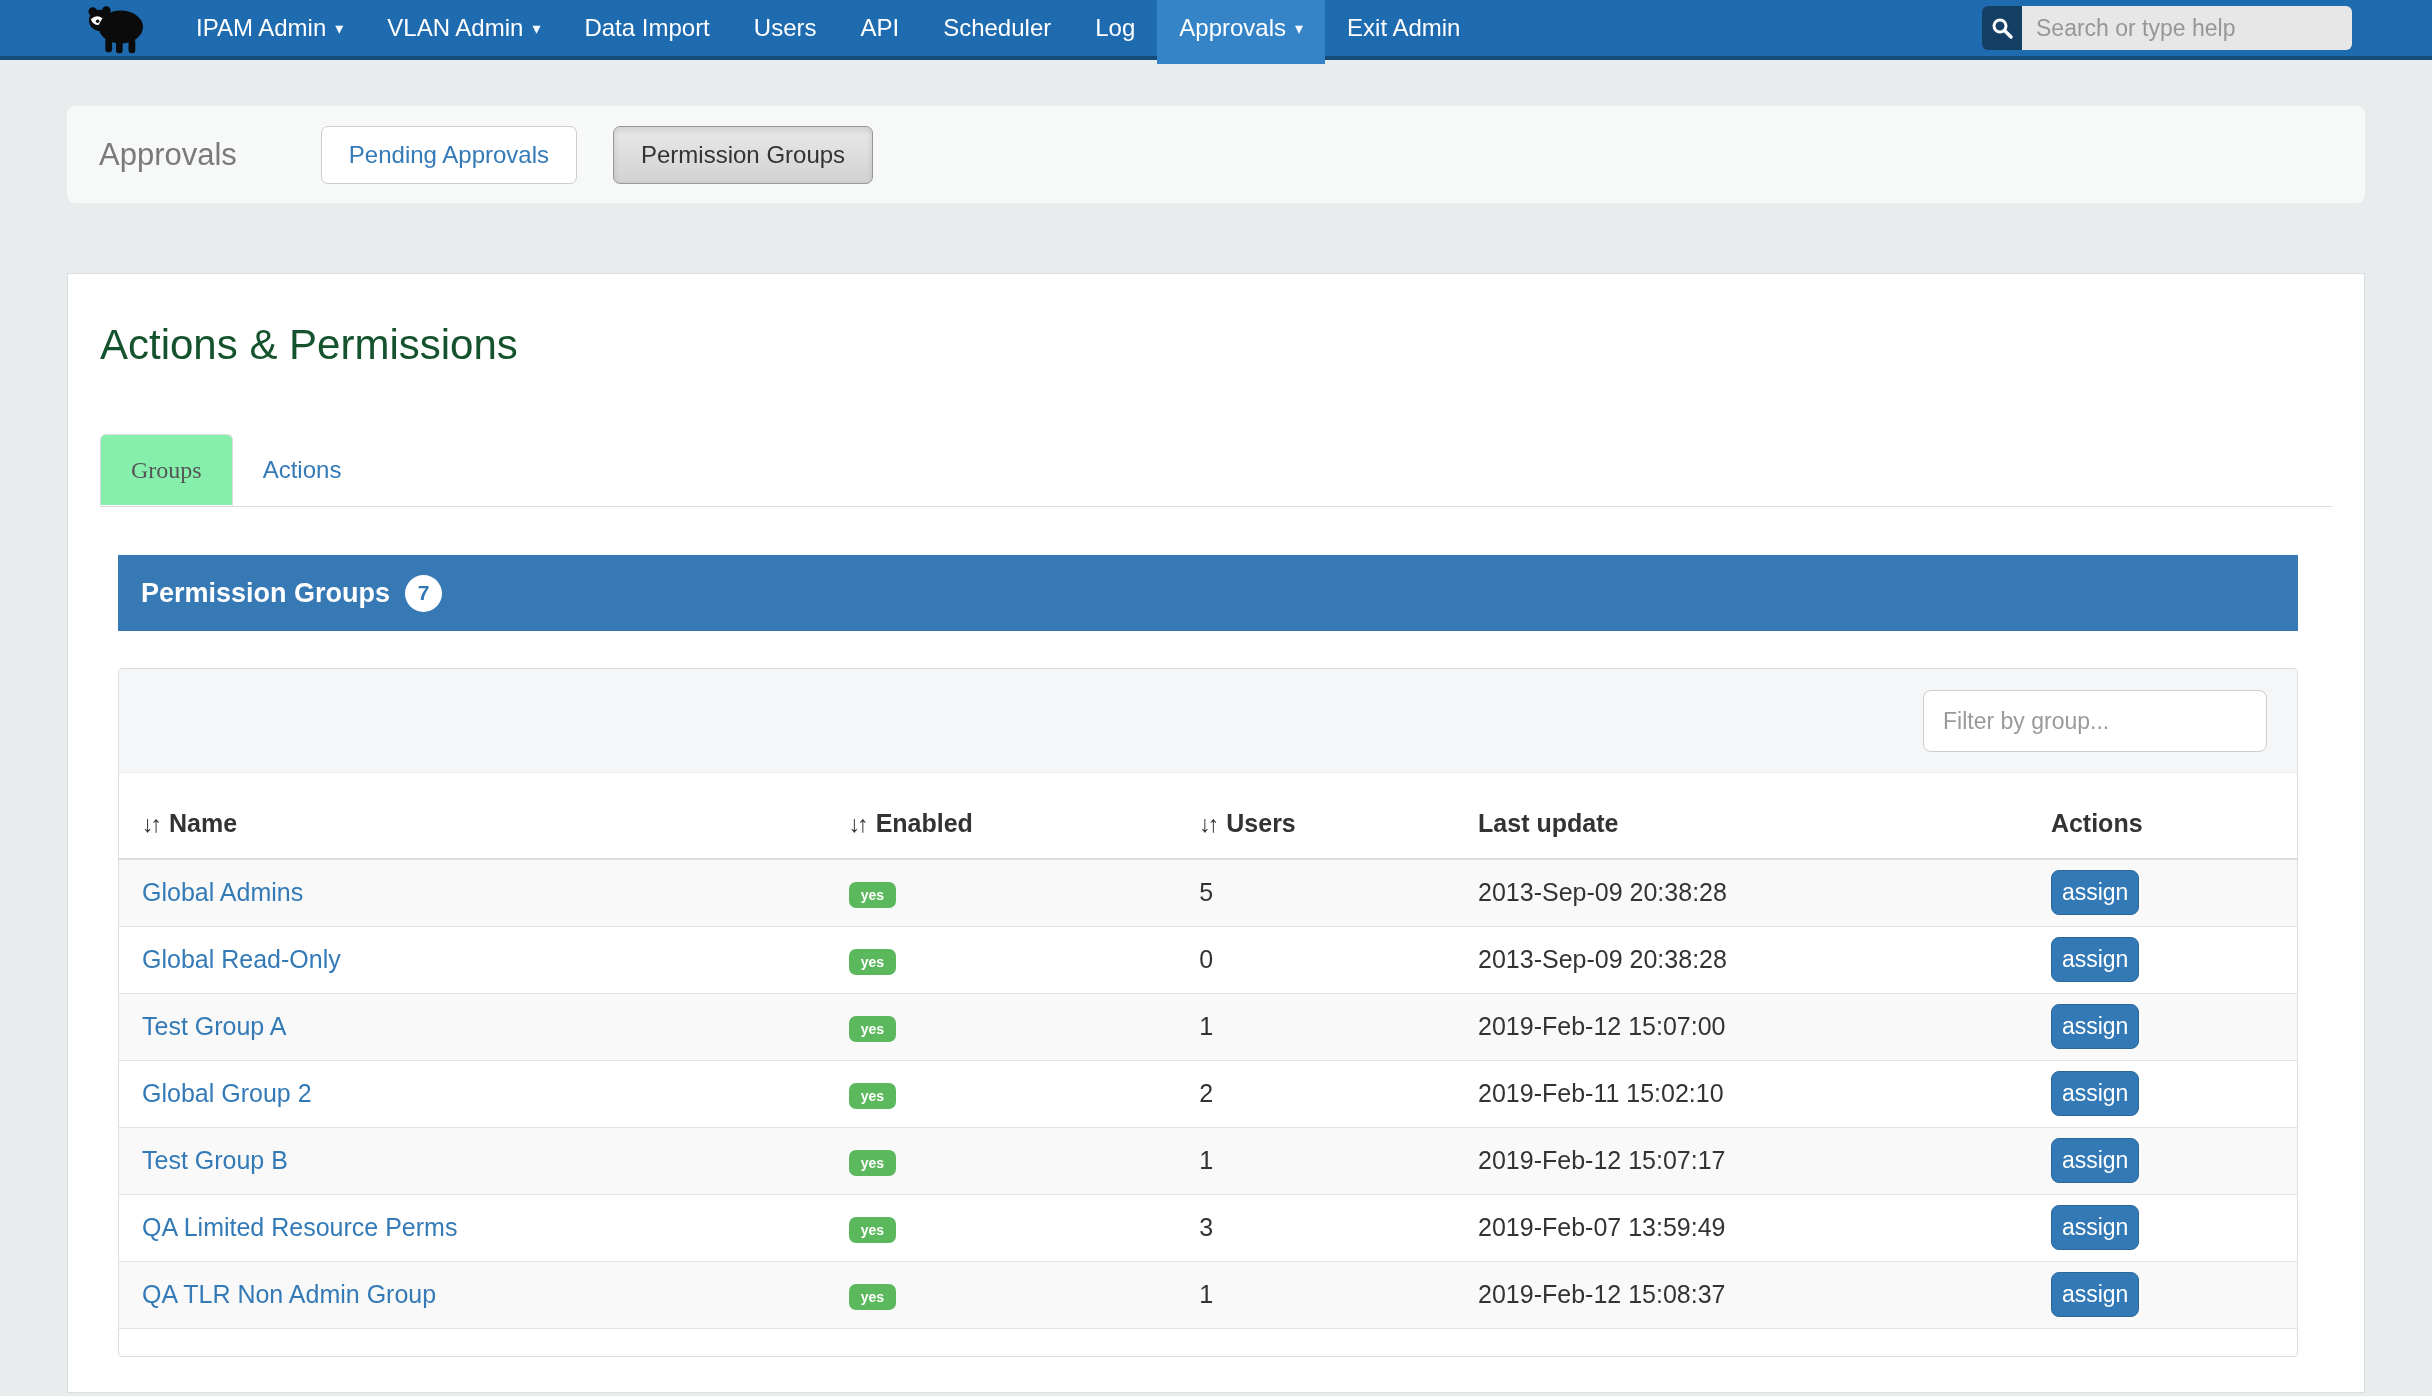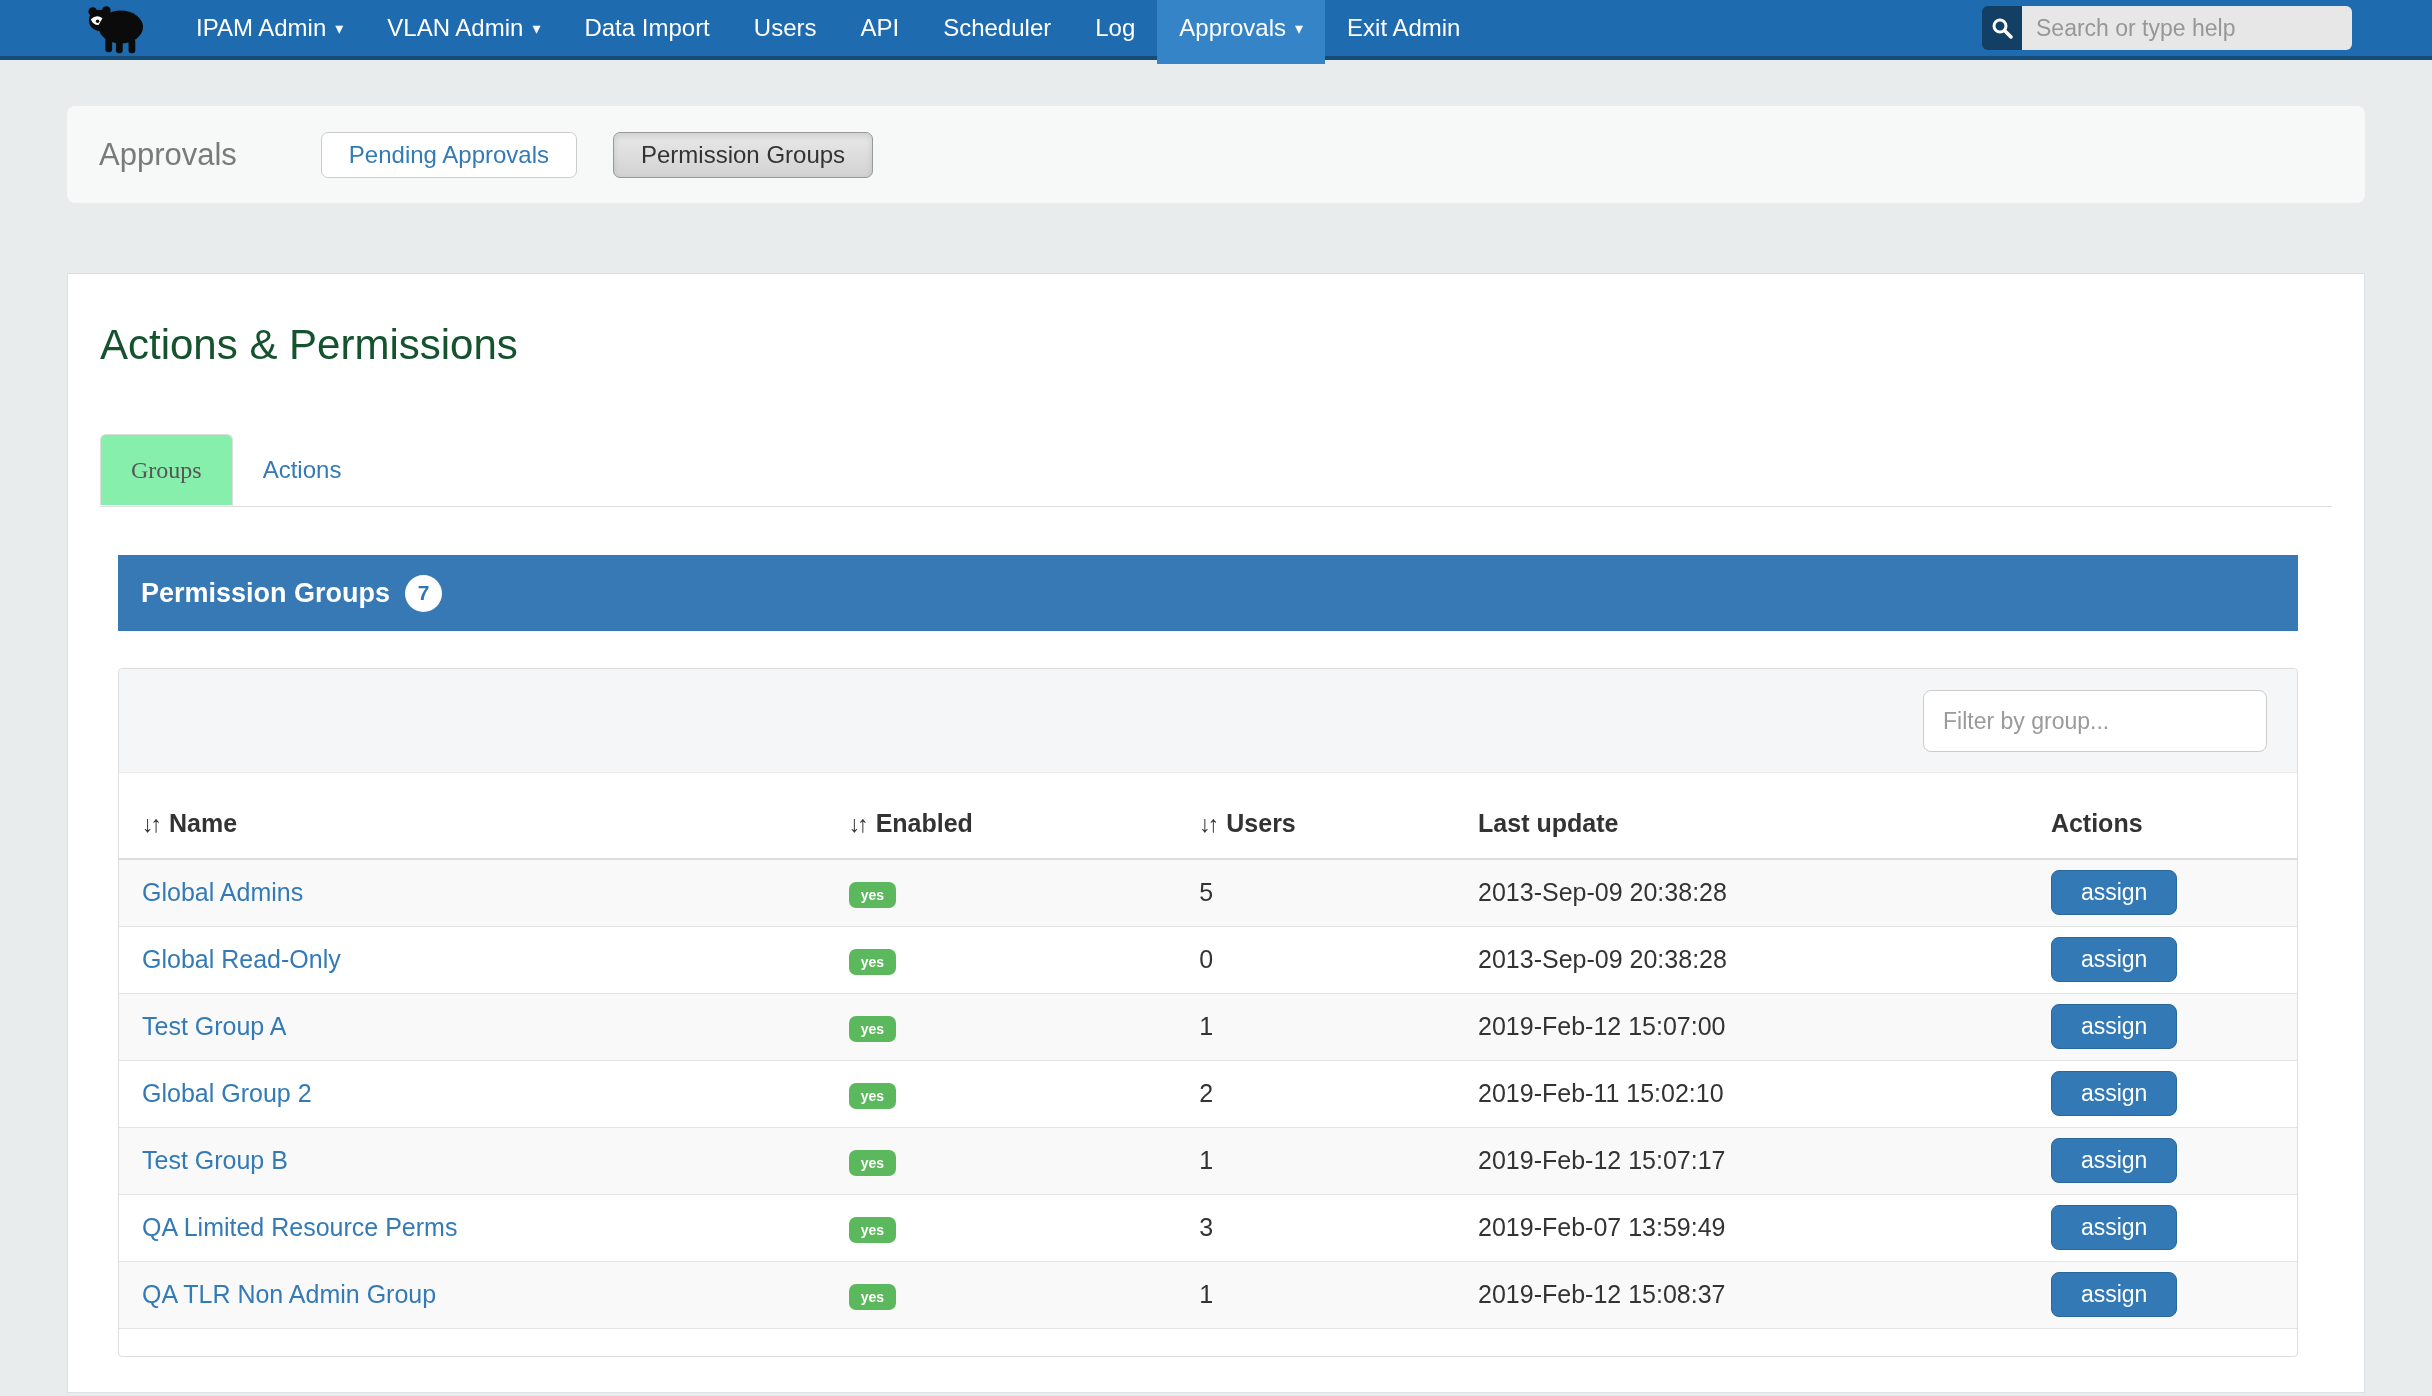--- a/index.html
+++ b/index.html
@@ -14,21 +14,21 @@
   .nav-item.active { background:#3484c7; }
   .caret-icon { font-size:16px; margin-left:9px; opacity:.95; }
   .nav-search { margin-left:auto; margin-right:80px; display:flex; align-items:center; height:44px; }
   .search-icon-box { width:40px; height:44px; background:#123f63; border-radius:6px 0 0 6px; display:flex; align-items:center; justify-content:center; }
   .search-input { width:330px; height:44px; border:none; background:#e7e7e7; border-radius:0 6px 6px 0; padding:0 14px; font-size:23px; color:#555; outline:none; font-family:inherit; }
   .search-input::placeholder { color:#979797; }
 
   
   .page-bar { margin:46px 67px 0; height:97px; background:#f7f8f8; border-radius:8px; display:flex; align-items:center; padding:0 32px; }
   .page-bar-title { font-size:31px; color:#7a7a7a; margin-right:84px; }
-  .btn { height:46px; border-radius:7px; font-size:24px; padding:0 27px; display:flex; align-items:center; cursor:pointer; font-family:inherit; }
+  .btn { height:58px; border-radius:7px; font-size:24px; padding:0 27px; display:flex; align-items:center; cursor:pointer; font-family:inherit; }
   .btn-default { background:#fff; border:1px solid #ccc; color:#337ab7; }
   .btn-active { background:linear-gradient(#e9e9e9,#d2d2d2); border:1px solid #999; color:#333; box-shadow:inset 0 3px 6px rgba(0,0,0,0.12); margin-left:36px; }
 
   
   .card { margin:70px 67px 0; background:#fff; border:1px solid #dcdfe3; padding:0 32px; height:1120px; }
   .card-title { font-size:42px; color:#14532d; font-weight:500; margin-top:48px; line-height:1.1; }
 
   .tabs { display:flex; margin-top:66px; border-bottom:1px solid #ddd; }
   .tab { font-size:24px; height:72px; padding:0 30px; display:flex; align-items:center; }
   .tab.active { background:#86efac; border:1px solid #ddd; border-bottom:1px solid #fff; margin-bottom:-1px; border-radius:6px 6px 0 0; color:#555;font-family:Liberation Serif, serif; }
@@ -46,21 +46,21 @@
 
   .table-wrap { padding-bottom:27px; }
   table { width:100%; border-collapse:collapse; font-size:25px; color:#333; }
   thead th { text-align:left; font-weight:bold; padding:36px 0 20px; border-bottom:2px solid #ddd; }
   th:first-child, td:first-child { padding-left:23px; }
   .sort-icon { margin-right:10px; letter-spacing:-3px; font-size:23px; }
   tbody tr { border-bottom:1px solid #e5e5e5; height:67px; }
   tbody tr:nth-child(odd) { background:#f9f9f9; }
   td a { color:#337ab7; text-decoration:none; cursor:pointer; }
   .badge-yes { background:#5cb85c; color:#fff; font-size:14px; font-weight:bold; padding:6px 12px; border-radius:7px; display:inline-block; line-height:1; }
-  .assign-btn { background:#3379b5; border:1px solid #2a679b; color:#fff; font-size:23px; padding:8px 29px; border-radius:8px; cursor:pointer; font-family:inherit; }
+  .assign-btn { background:#3379b5; border:1px solid #2a679b; color:#fff; font-size:23px; padding:8px 10px; border-radius:8px; cursor:pointer; font-family:inherit; }
 </style>
 </head>
 <body>
 
 <nav class="navbar">
   <svg class="logo" viewBox="0 0 64 60" xmlns="http://www.w3.org/2000/svg">
     <ellipse cx="38" cy="29" rx="23" ry="17" fill="#0b0b0b"></ellipse>
     <circle cx="16" cy="22" r="11" fill="#0b0b0b"></circle>
     <circle cx="9" cy="13" r="4.5" fill="#0b0b0b"></circle>
     <circle cx="23" cy="12" r="4.5" fill="#0b0b0b"></circle>

